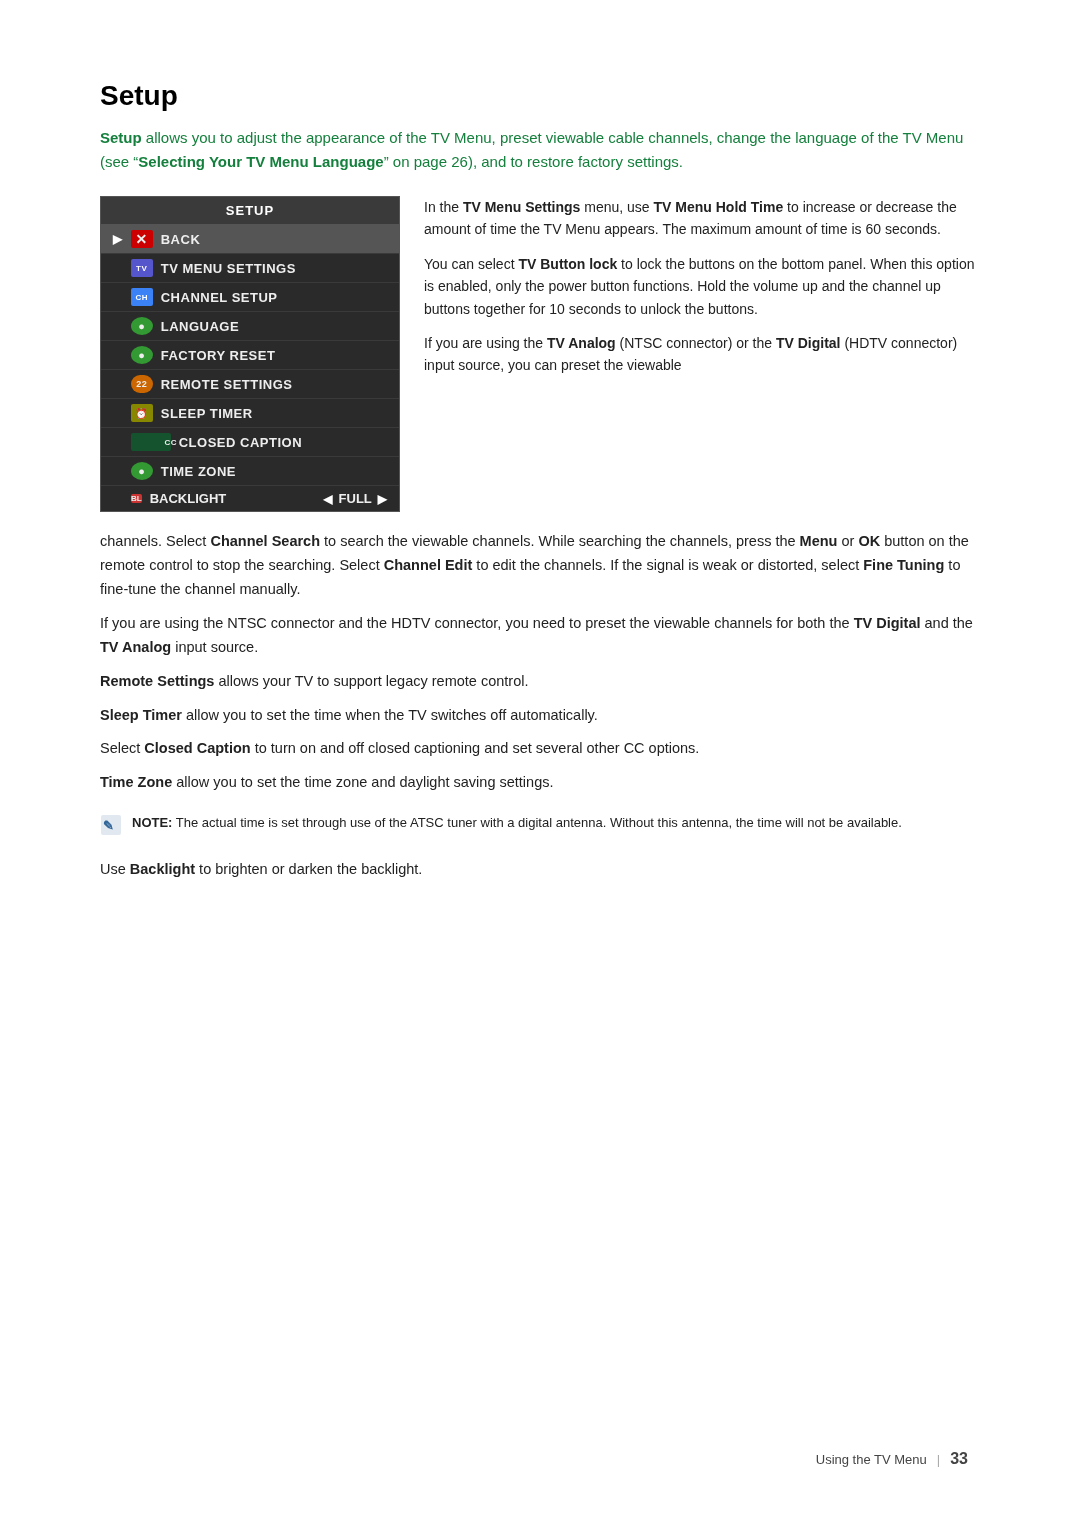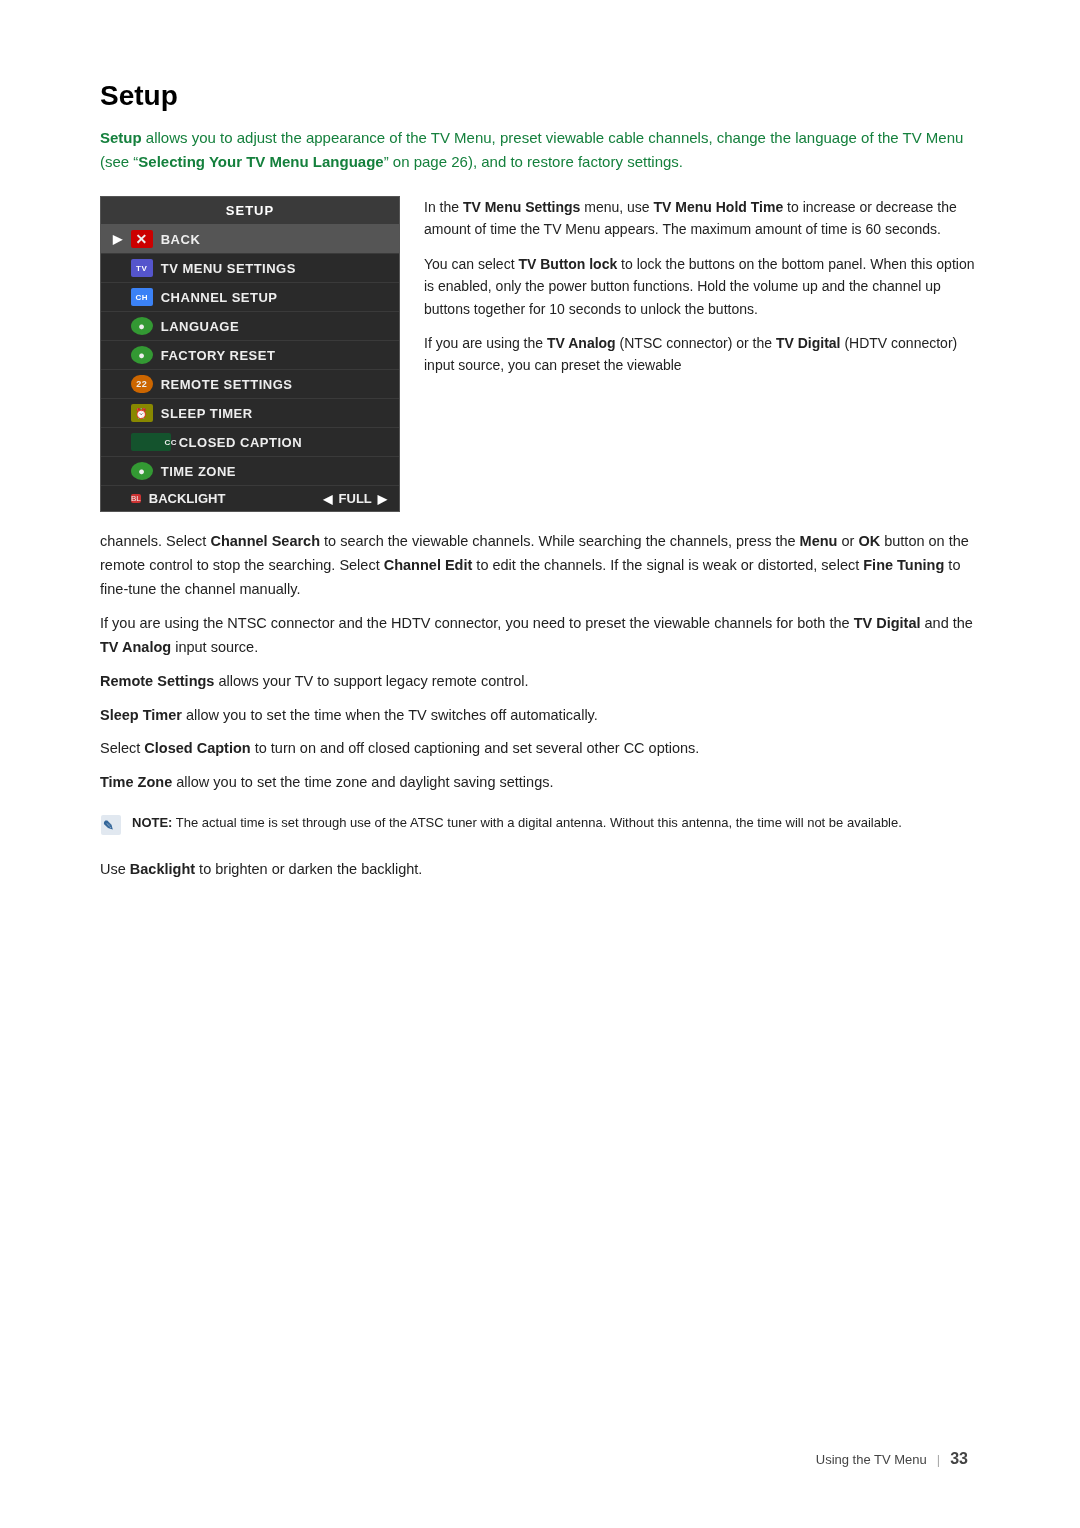--- a/index.html
+++ b/index.html
@@ -266,21 +266,21 @@
       </div>
 
       <div class="menu-item">
         <span class="arrow" style="visibility:hidden">▶</span>
         <span class="icon icon-time" style="font-size:11px;">●</span>
         <span>TIME ZONE</span>
       </div>
 
       <div class="menu-item-backlight">
         <span class="arrow" style="visibility:hidden">▶</span>
-        <span class="icon icon-backlight" style="font-size:8px;font-weight:normal;">BL</span>
+        <span class="icon icon-backlight" style="font-size:8px;font-weight:bold;">BL</span>
         <div class="backlight-row">
           <span class="backlight-label">BACKLIGHT</span>
           <span class="arrow-left">◀</span>
           <span class="backlight-value">FULL</span>
           <span class="arrow-right">▶</span>
         </div>
       </div>
     </div>
 
     <div class="right-col">

